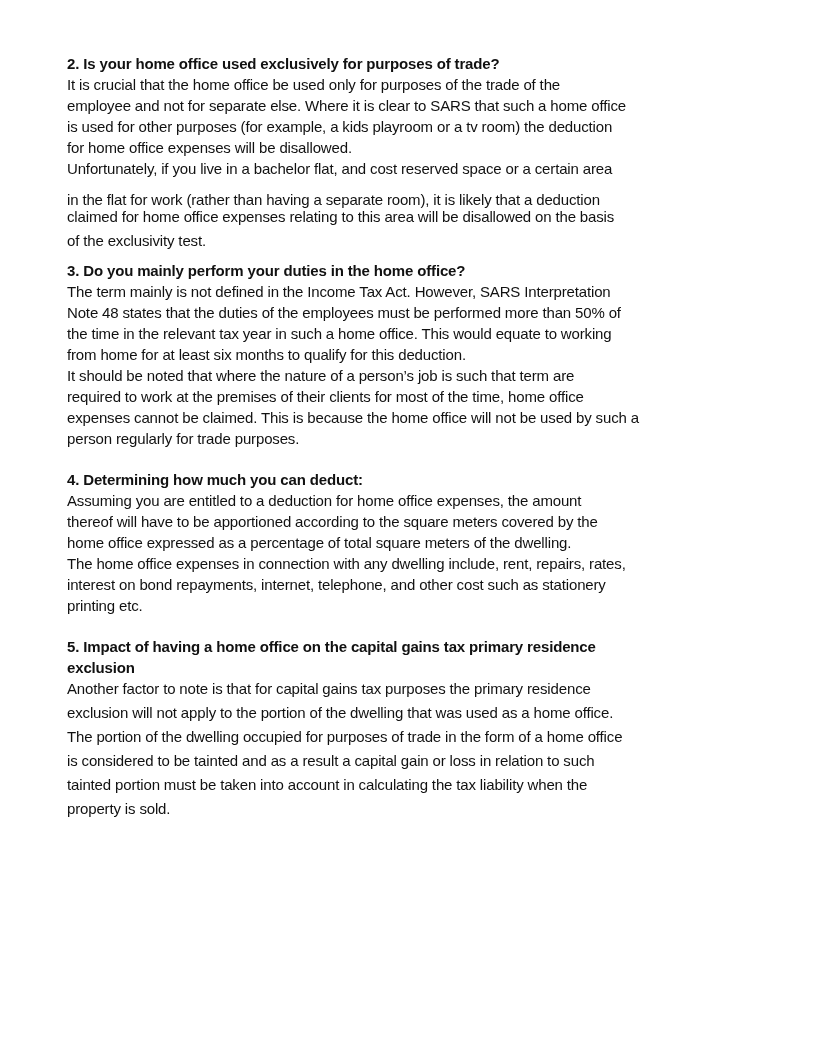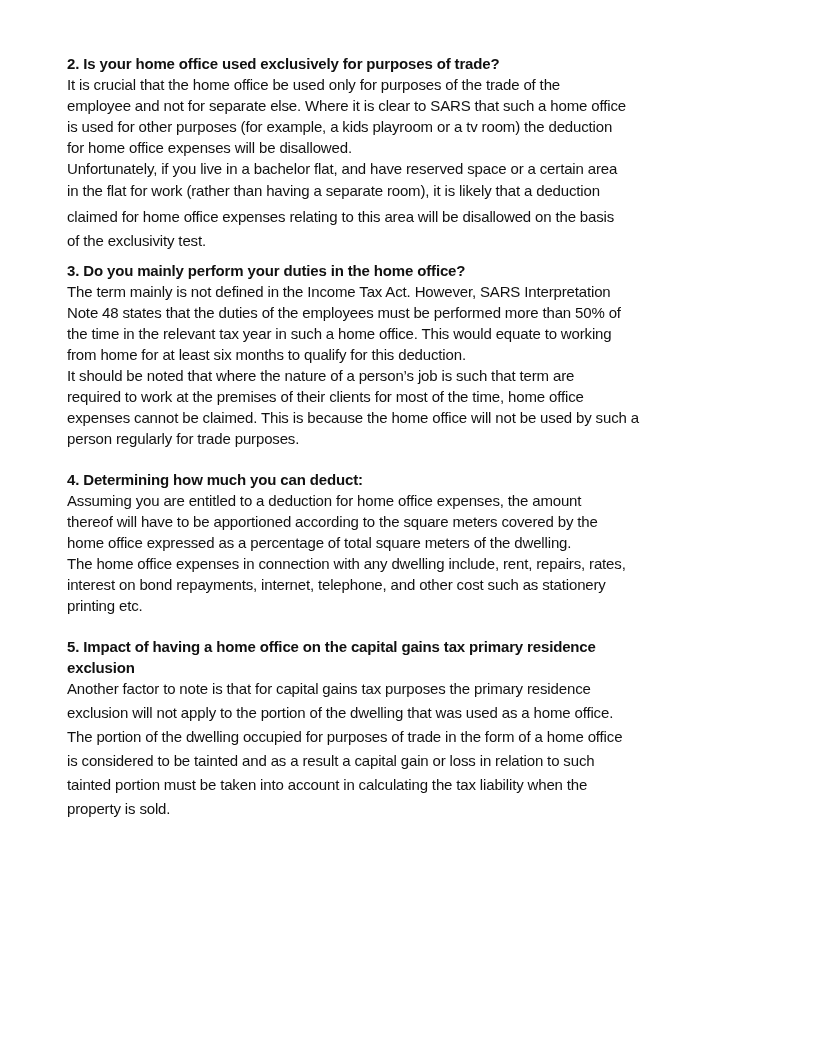--- a/index.html
+++ b/index.html
@@ -14,22 +14,22 @@
 <body>
 
 <div class="page">
 
   <div>
     <div class="line h" style="top:54px">2. Is your home office used exclusively for purposes of trade?</div>
     <div class="line" style="top:75px">It is crucial that the home office be used only for purposes of the trade of the</div>
     <div class="line" style="top:96px">employee and not for separate else. Where it is clear to SARS that such a home office</div>
     <div class="line" style="top:117px">is used for other purposes (for example, a kids playroom or a tv room) the deduction</div>
     <div class="line" style="top:138px">for home office expenses will be disallowed.</div>
-    <div class="line" style="top:159px">Unfortunately, if you live in a bachelor flat, and have reserved space or a certain area</div>
-    <div class="line" style="top:181px">in the flat for work (rather than having a separate room), it is likely that a deduction</div>
+    <div class="line" style="top:159px">Unfortunately, if you live in a bachelor flat, and cost reserved space or a certain area</div>
+    <div class="line" style="top:190px">in the flat for work (rather than having a separate room), it is likely that a deduction</div>
     <div class="line" style="top:207px">claimed for home office expenses relating to this area will be disallowed on the basis</div>
     <div class="line" style="top:231px">of the exclusivity test.</div>
   </div>
 
   <div>
     <div class="line h" style="top:261px">3. Do you mainly perform your duties in the home office?</div>
     <div class="line" style="top:282px">The term mainly is not defined in the Income Tax Act. However, SARS Interpretation</div>
     <div class="line" style="top:303px">Note 48 states that the duties of the employees must be performed more than 50% of</div>
     <div class="line" style="top:324px">the time in the relevant tax year in such a home office. This would equate to working</div>
     <div class="line" style="top:345px">from home for at least six months to qualify for this deduction.</div>

